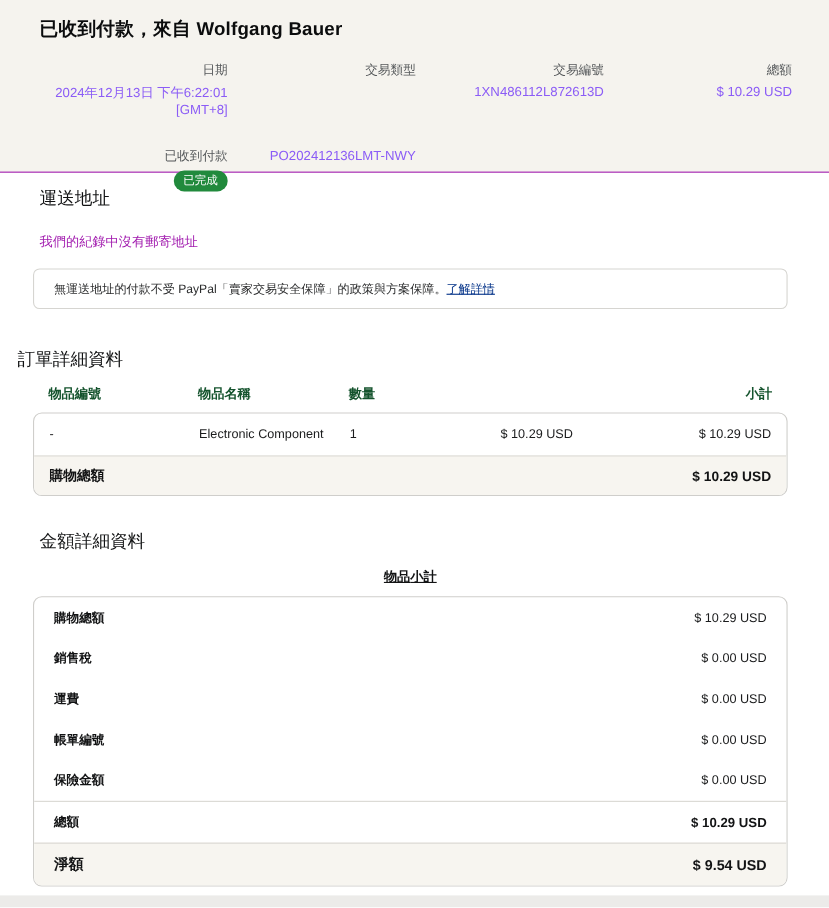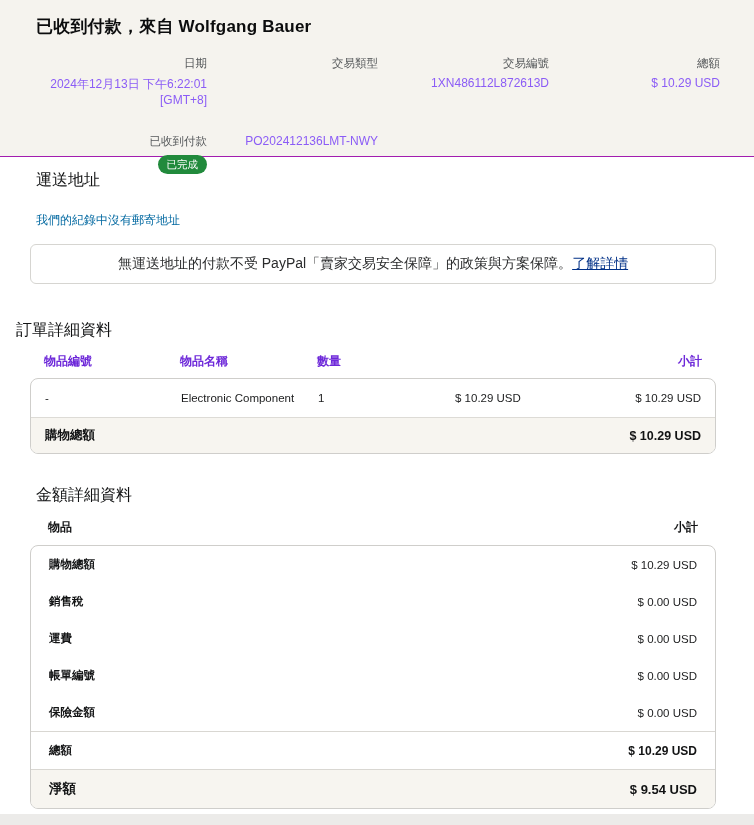--- a/index.html
+++ b/index.html
@@ -19,55 +19,55 @@
   .field-label{font-size:11.5px;color:#56595b;margin-bottom:5px;}
   .field-value{font-size:12px;color:#8b5cf6;}
   .badge{
     display:inline-block;background:#218a3c;color:#fff;
     font-size:10.5px;font-weight:400;line-height:1;
     padding:4px 9px;border-radius:10px;
   }
   
   .sec-title{font-size:16px;font-weight:500;color:#121314;margin:0;padding:0;}
   .t-ship{margin:13px 36px 0;}
-  .no-addr{font-size:12px;color:#0369a1;margin:21px 36px 0;}
+  .no-addr{font-size:12px;color:#a21caf;margin:21px 36px 0;}
   .note-box{
     margin:15px 30px 0;box-sizing:border-box;width:686px;
     border:1px solid #d6d5d1;border-radius:6px;
-    padding:10px 18px;font-size:14px;color:#2a2b2c;text-align:center;
+    padding:10px 18px;font-size:11px;color:#2a2b2c;
   }
   .note-link{color:#003087;text-decoration:underline;cursor:pointer;}
   .t-order{margin:36px 16px 0;}
   .t-amount{margin:31px 36px 0;}
   
   .order-headers{
     margin:12px 30px 0;padding:0 14px;width:686px;box-sizing:border-box;
     display:grid;grid-template-columns:136px 137px 137px 1fr auto;
-    font-size:12px;font-weight:700;color:#6d28d9;
+    font-size:12px;font-weight:700;color:#14532d;
   }
   .order-headers .right{text-align:right;}
   .order-box{
     margin:8px 30px 0;width:686px;box-sizing:border-box;
     border:1px solid #cfcecb;border-radius:8px;overflow:hidden;background:#fff;
   }
   .order-row{
     display:grid;grid-template-columns:136px 137px 137px 1fr auto;
     padding:13px 14px;font-size:11.5px;color:#1b1c1d;align-items:center;
   }
   .order-row .right{text-align:right;}
   .order-footer{
     display:flex;justify-content:space-between;align-items:center;
     background:#f7f5f0;border-top:1px solid #dddbd6;
     padding:9px 14px;font-size:12.5px;font-weight:700;color:#121314;
   }
   
   .amount-headers{
     margin:13px 30px 0;padding:0 18px;width:686px;box-sizing:border-box;
-    display:flex;justify-content:space-between;
-    font-size:12px;font-weight:700;color:#131415;
+    display:flex;justify-content:center;
+    font-size:12px;font-weight:700;color:#131415;text-decoration:underline;
   }
   .amount-box{
     margin:9px 30px 0;width:686px;box-sizing:border-box;
     border:1px solid #cfcecb;border-radius:8px;overflow:hidden;background:#fff;
   }
   .a-row{
     display:flex;justify-content:space-between;align-items:center;
     padding:11px 18px;font-size:11.5px;
   }
   .a-row .a-label{font-weight:700;color:#131415;}

